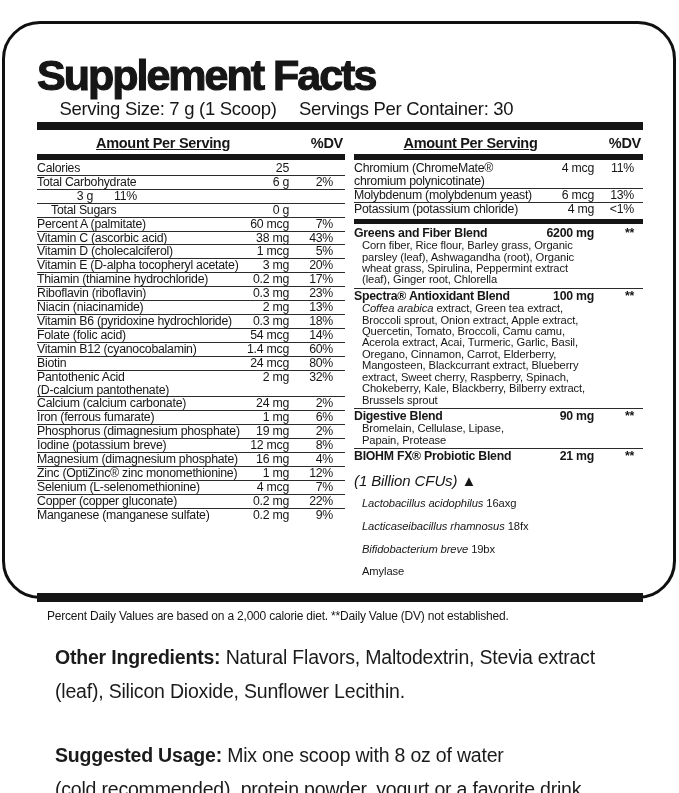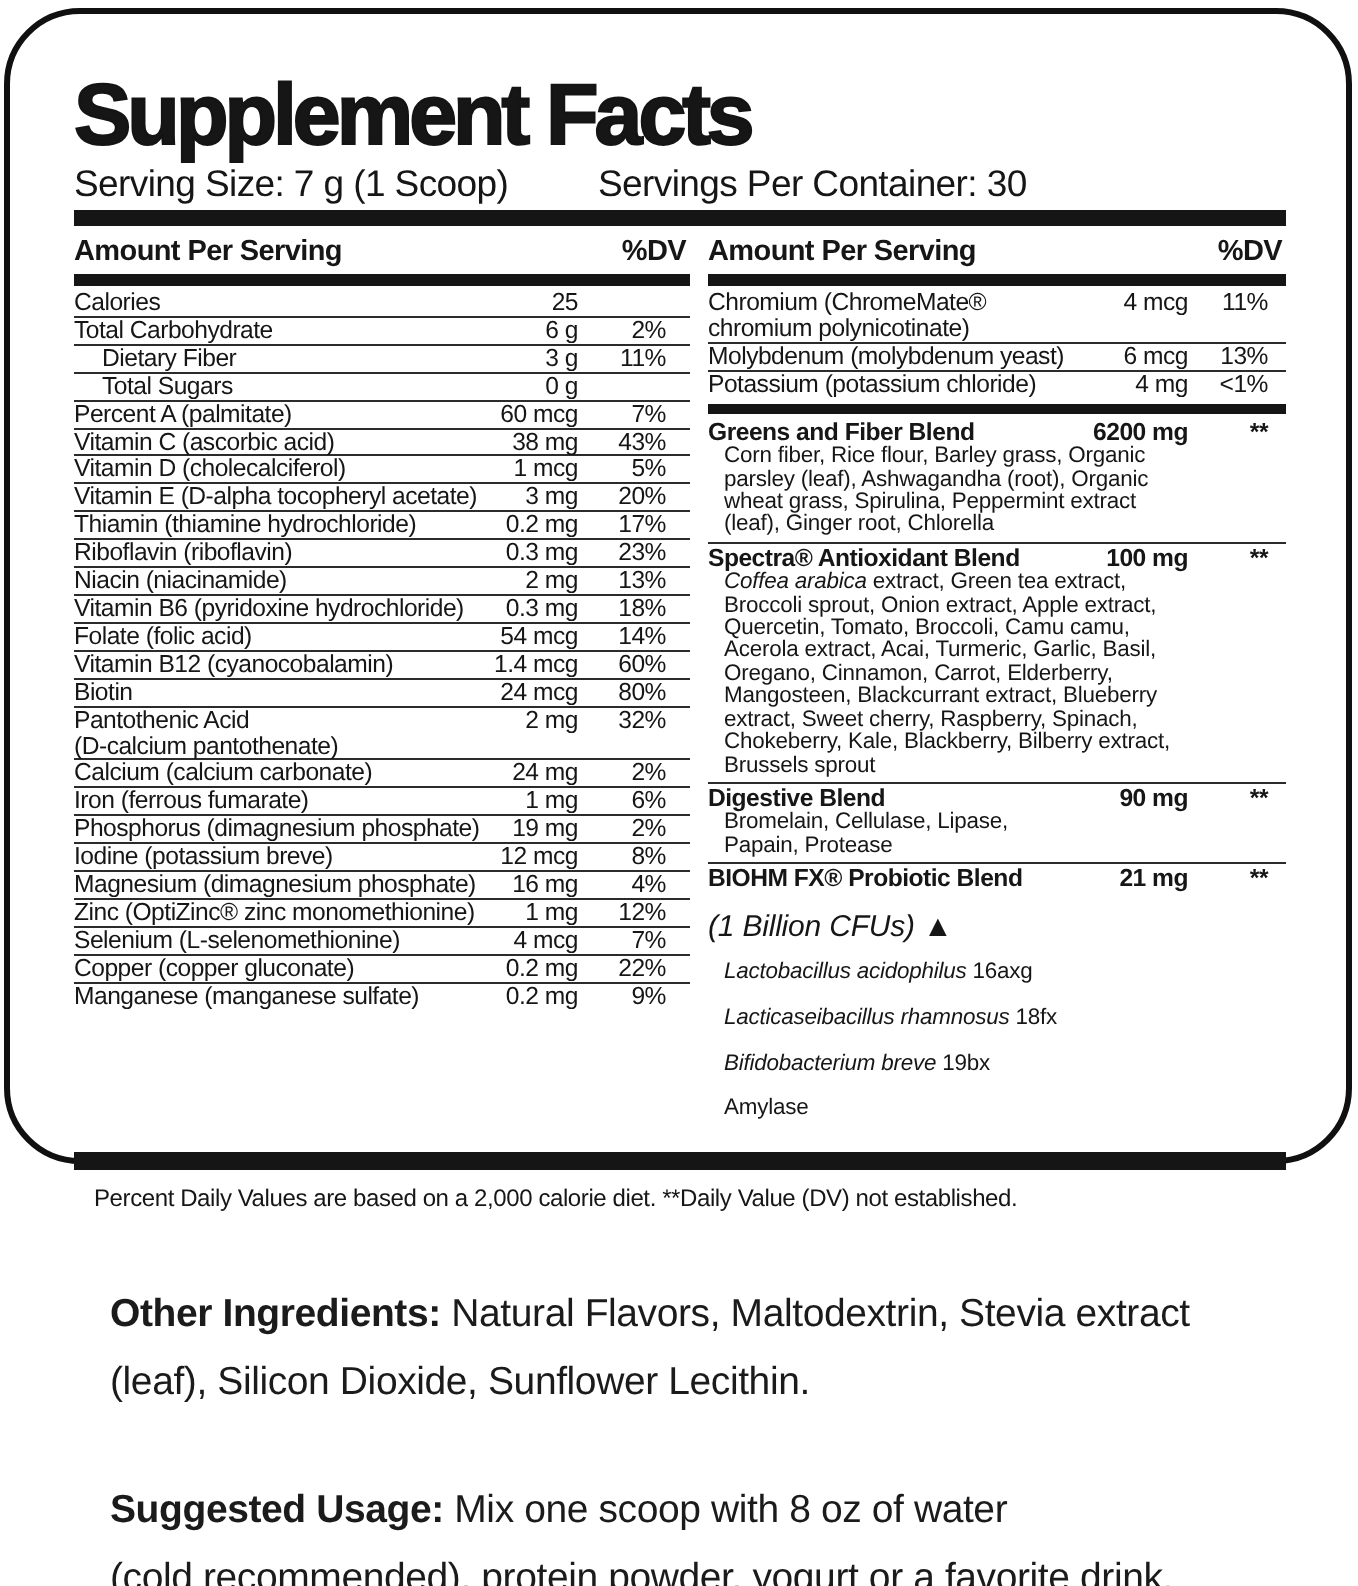--- a/index.html
+++ b/index.html
@@ -1,30 +1,30 @@
 <!DOCTYPE html>
 <html><head>
 <meta charset="utf-8">
 <style>
   html,body{margin:0;padding:0;background:#fff;}
   .page{position:relative;width:679px;height:793px;background:#fff;overflow:hidden;
         font-family:"Liberation Sans","DejaVu Sans",sans-serif;color:#161616;}
-  .card{position:absolute;left:2px;right:3px;top:4px;height:578px;box-sizing:border-box;
+  .card{position:absolute;left:2px;right:3px;top:21px;height:578px;box-sizing:border-box;
         border:3px solid #101010;border-radius:38px;padding:30px 30px 0 32px;background:#fff;}
   .title{font-size:43px;font-weight:700;letter-spacing:-2px;line-height:42px;margin:0;
          -webkit-text-stroke:1.1px #141414;}
   .srv{display:flex;font-size:18.5px;letter-spacing:-0.3px;margin-top:3px;line-height:20px;}
-  .srv .s1{width:262px;}
+  .srv .s1{width:262px;text-align:center;}
   .bar{background:#151515;}
   .bar-top{height:8px;margin-top:3px;}
   .cols{display:flex;gap:9px;margin-top:2px;}
   .colL{width:308px;flex:none;}
   .colR{flex:1;min-width:0;}
   .hdr{display:flex;font-weight:700;font-size:14.5px;letter-spacing:-0.3px;line-height:16px;margin-top:3px;align-items:flex-end;}
-  .hdr .ha{flex:1;text-align:left;padding-right:8px;}
+  .hdr .ha{flex:1;text-align:center;padding-right:8px;text-decoration:underline;}
   .hdr .hd{width:46px;text-align:right;padding-right:2px;}
   .bar-med{height:6px;margin-top:3px;margin-bottom:2px;}
   
   .lrow{display:flex;font-size:12.3px;line-height:12.9px;letter-spacing:-0.25px;align-items:flex-start;}
   .lrow + .lrow{border-top:1.35px solid #2b2b2b;}
   .lrow .nm{flex:1;white-space:nowrap;min-width:0;}
   .lrow .nm .n2{display:block;}
   .lrow.indent .nm{padding-left:14px;}
   .colL .amt{width:56px;flex:none;text-align:right;white-space:nowrap;}
   .colL .dv{width:44px;flex:none;text-align:right;padding-right:12px;white-space:nowrap;}
@@ -74,21 +74,20 @@
             <span class="nm">Calories</span>
             <span class="amt">25</span>
             <span class="dv"></span>
           </div>
         <div class="lrow">
             <span class="nm">Total Carbohydrate</span>
             <span class="amt">6 g</span>
             <span class="dv">2%</span>
           </div>
         <div class="lrow indent">
-            <span class="nm">Dietary Fiber</span>
             <span class="amt">3 g</span>
             <span class="dv">11%</span>
           </div>
         <div class="lrow indent">
             <span class="nm">Total Sugars</span>
             <span class="amt">0 g</span>
             <span class="dv"></span>
           </div>
         <div class="lrow">
             <span class="nm">Percent A (palmitate)</span>

